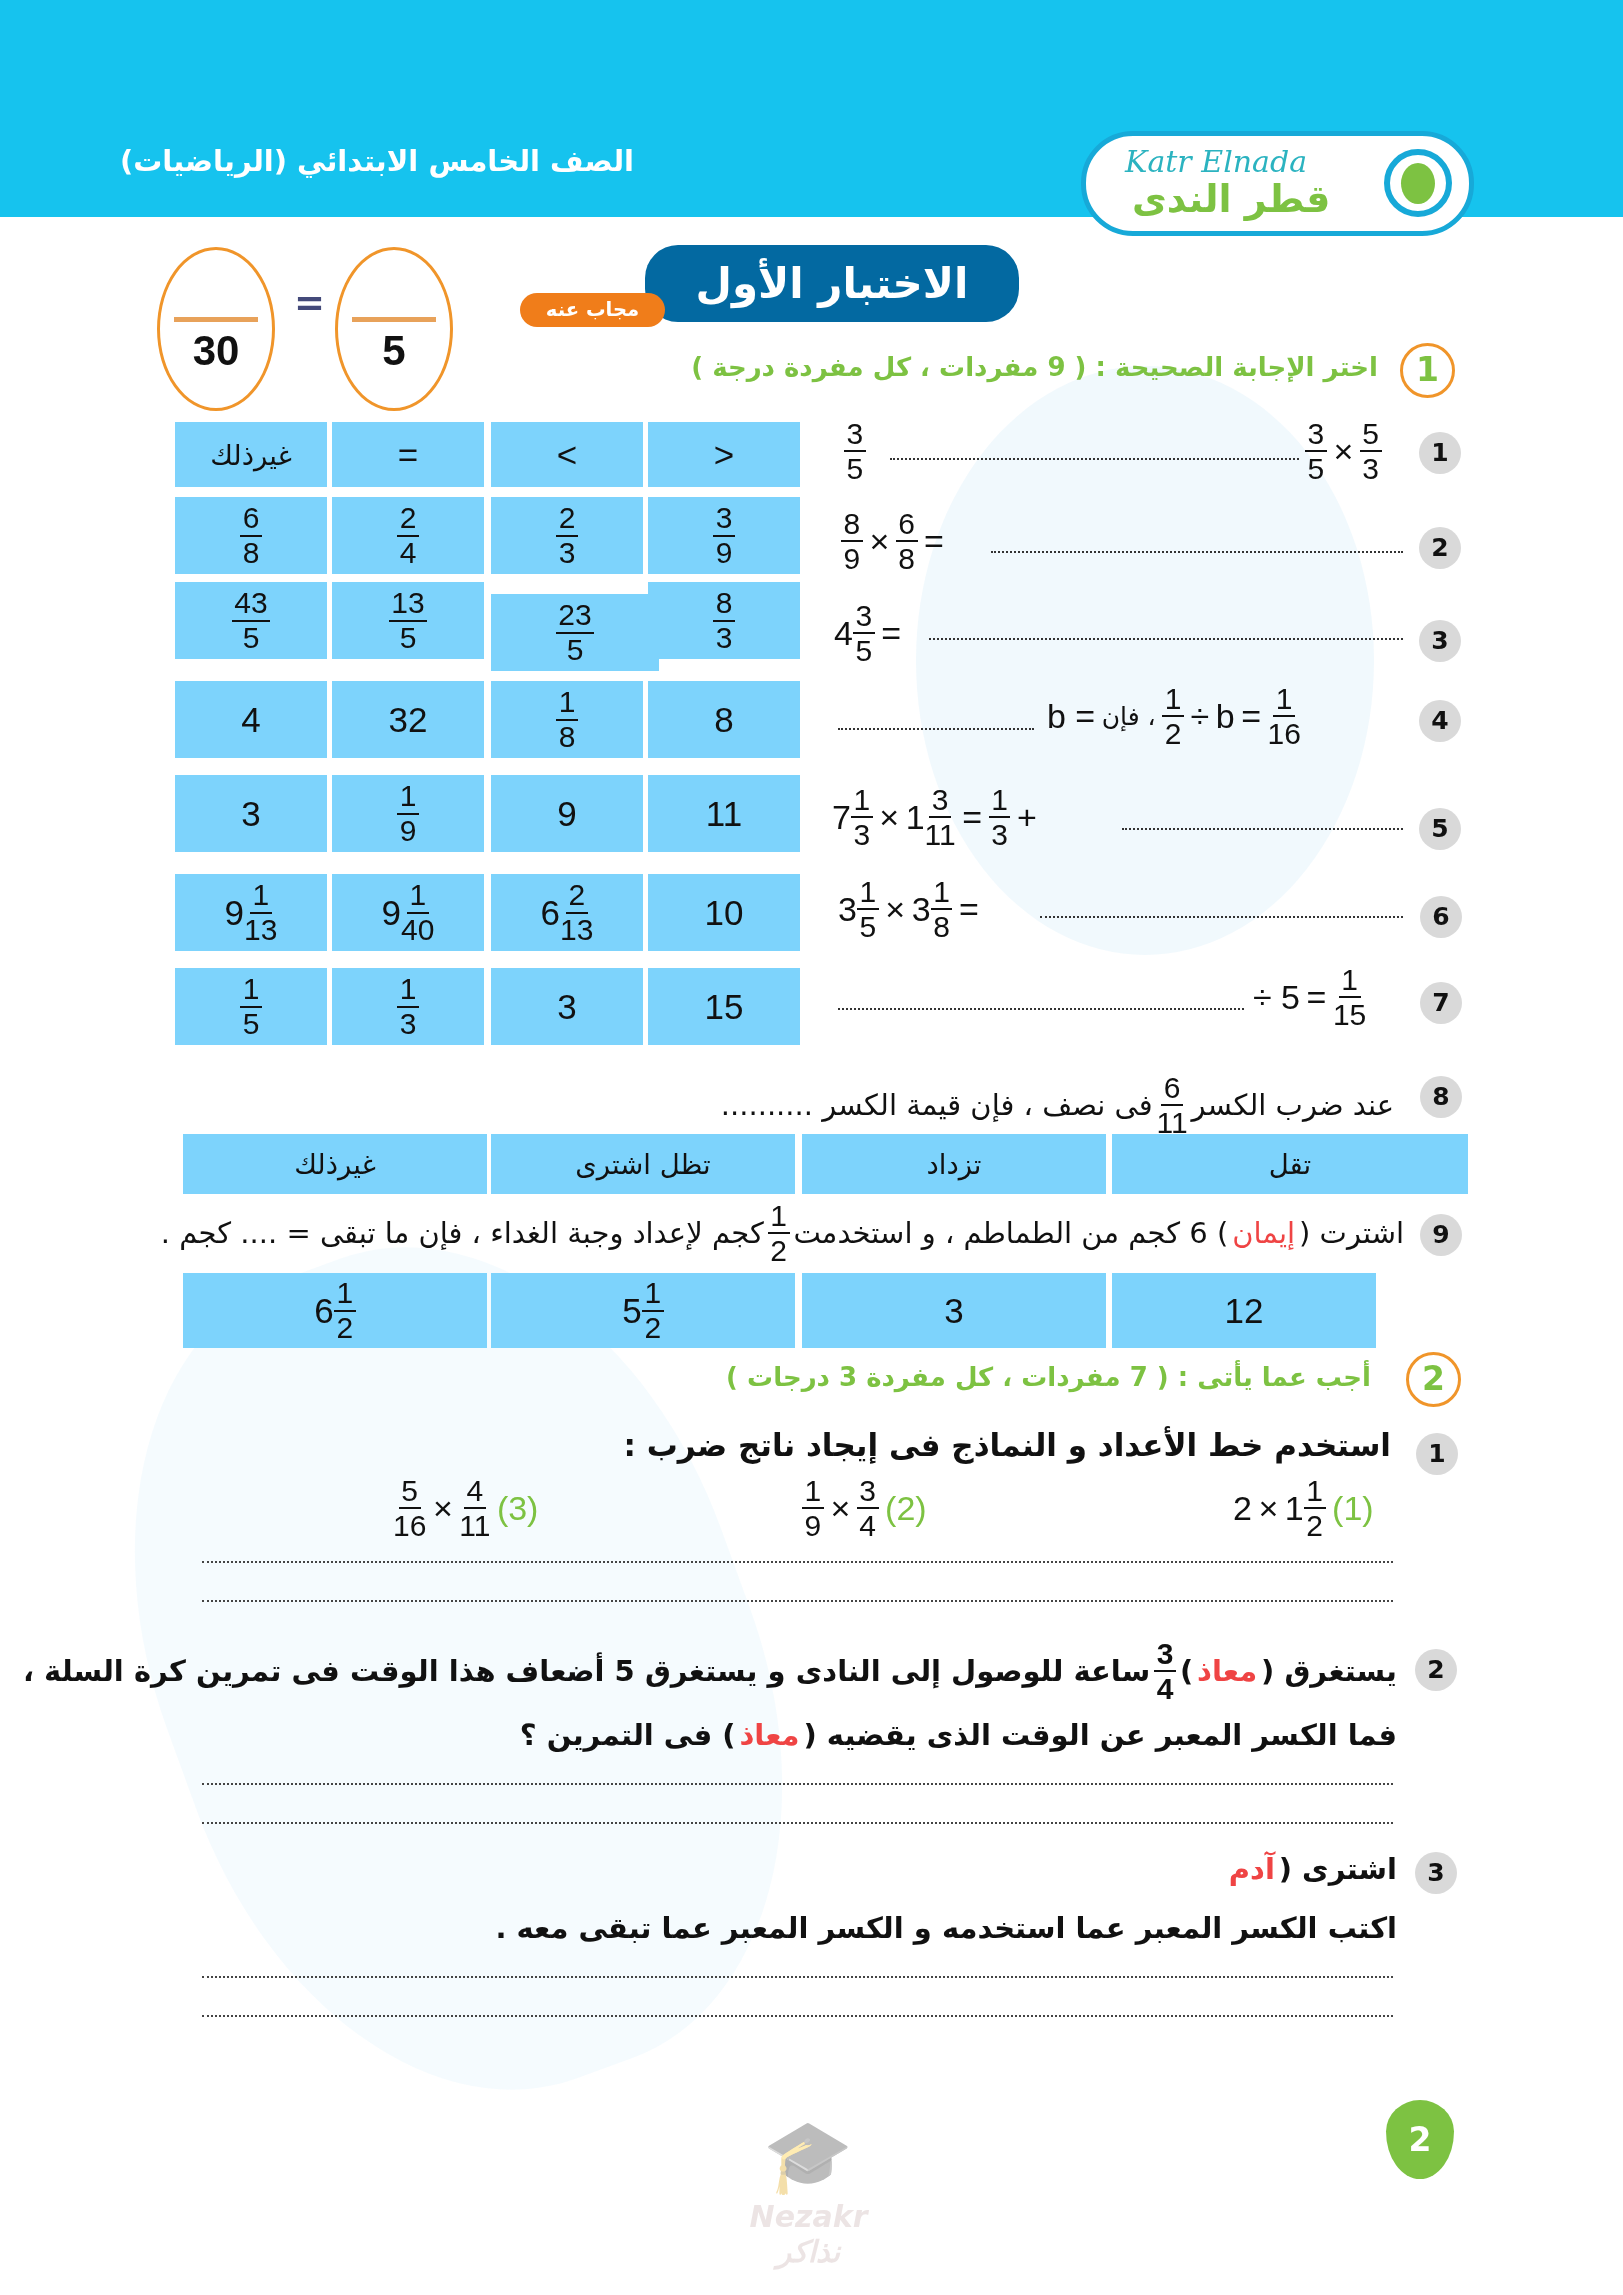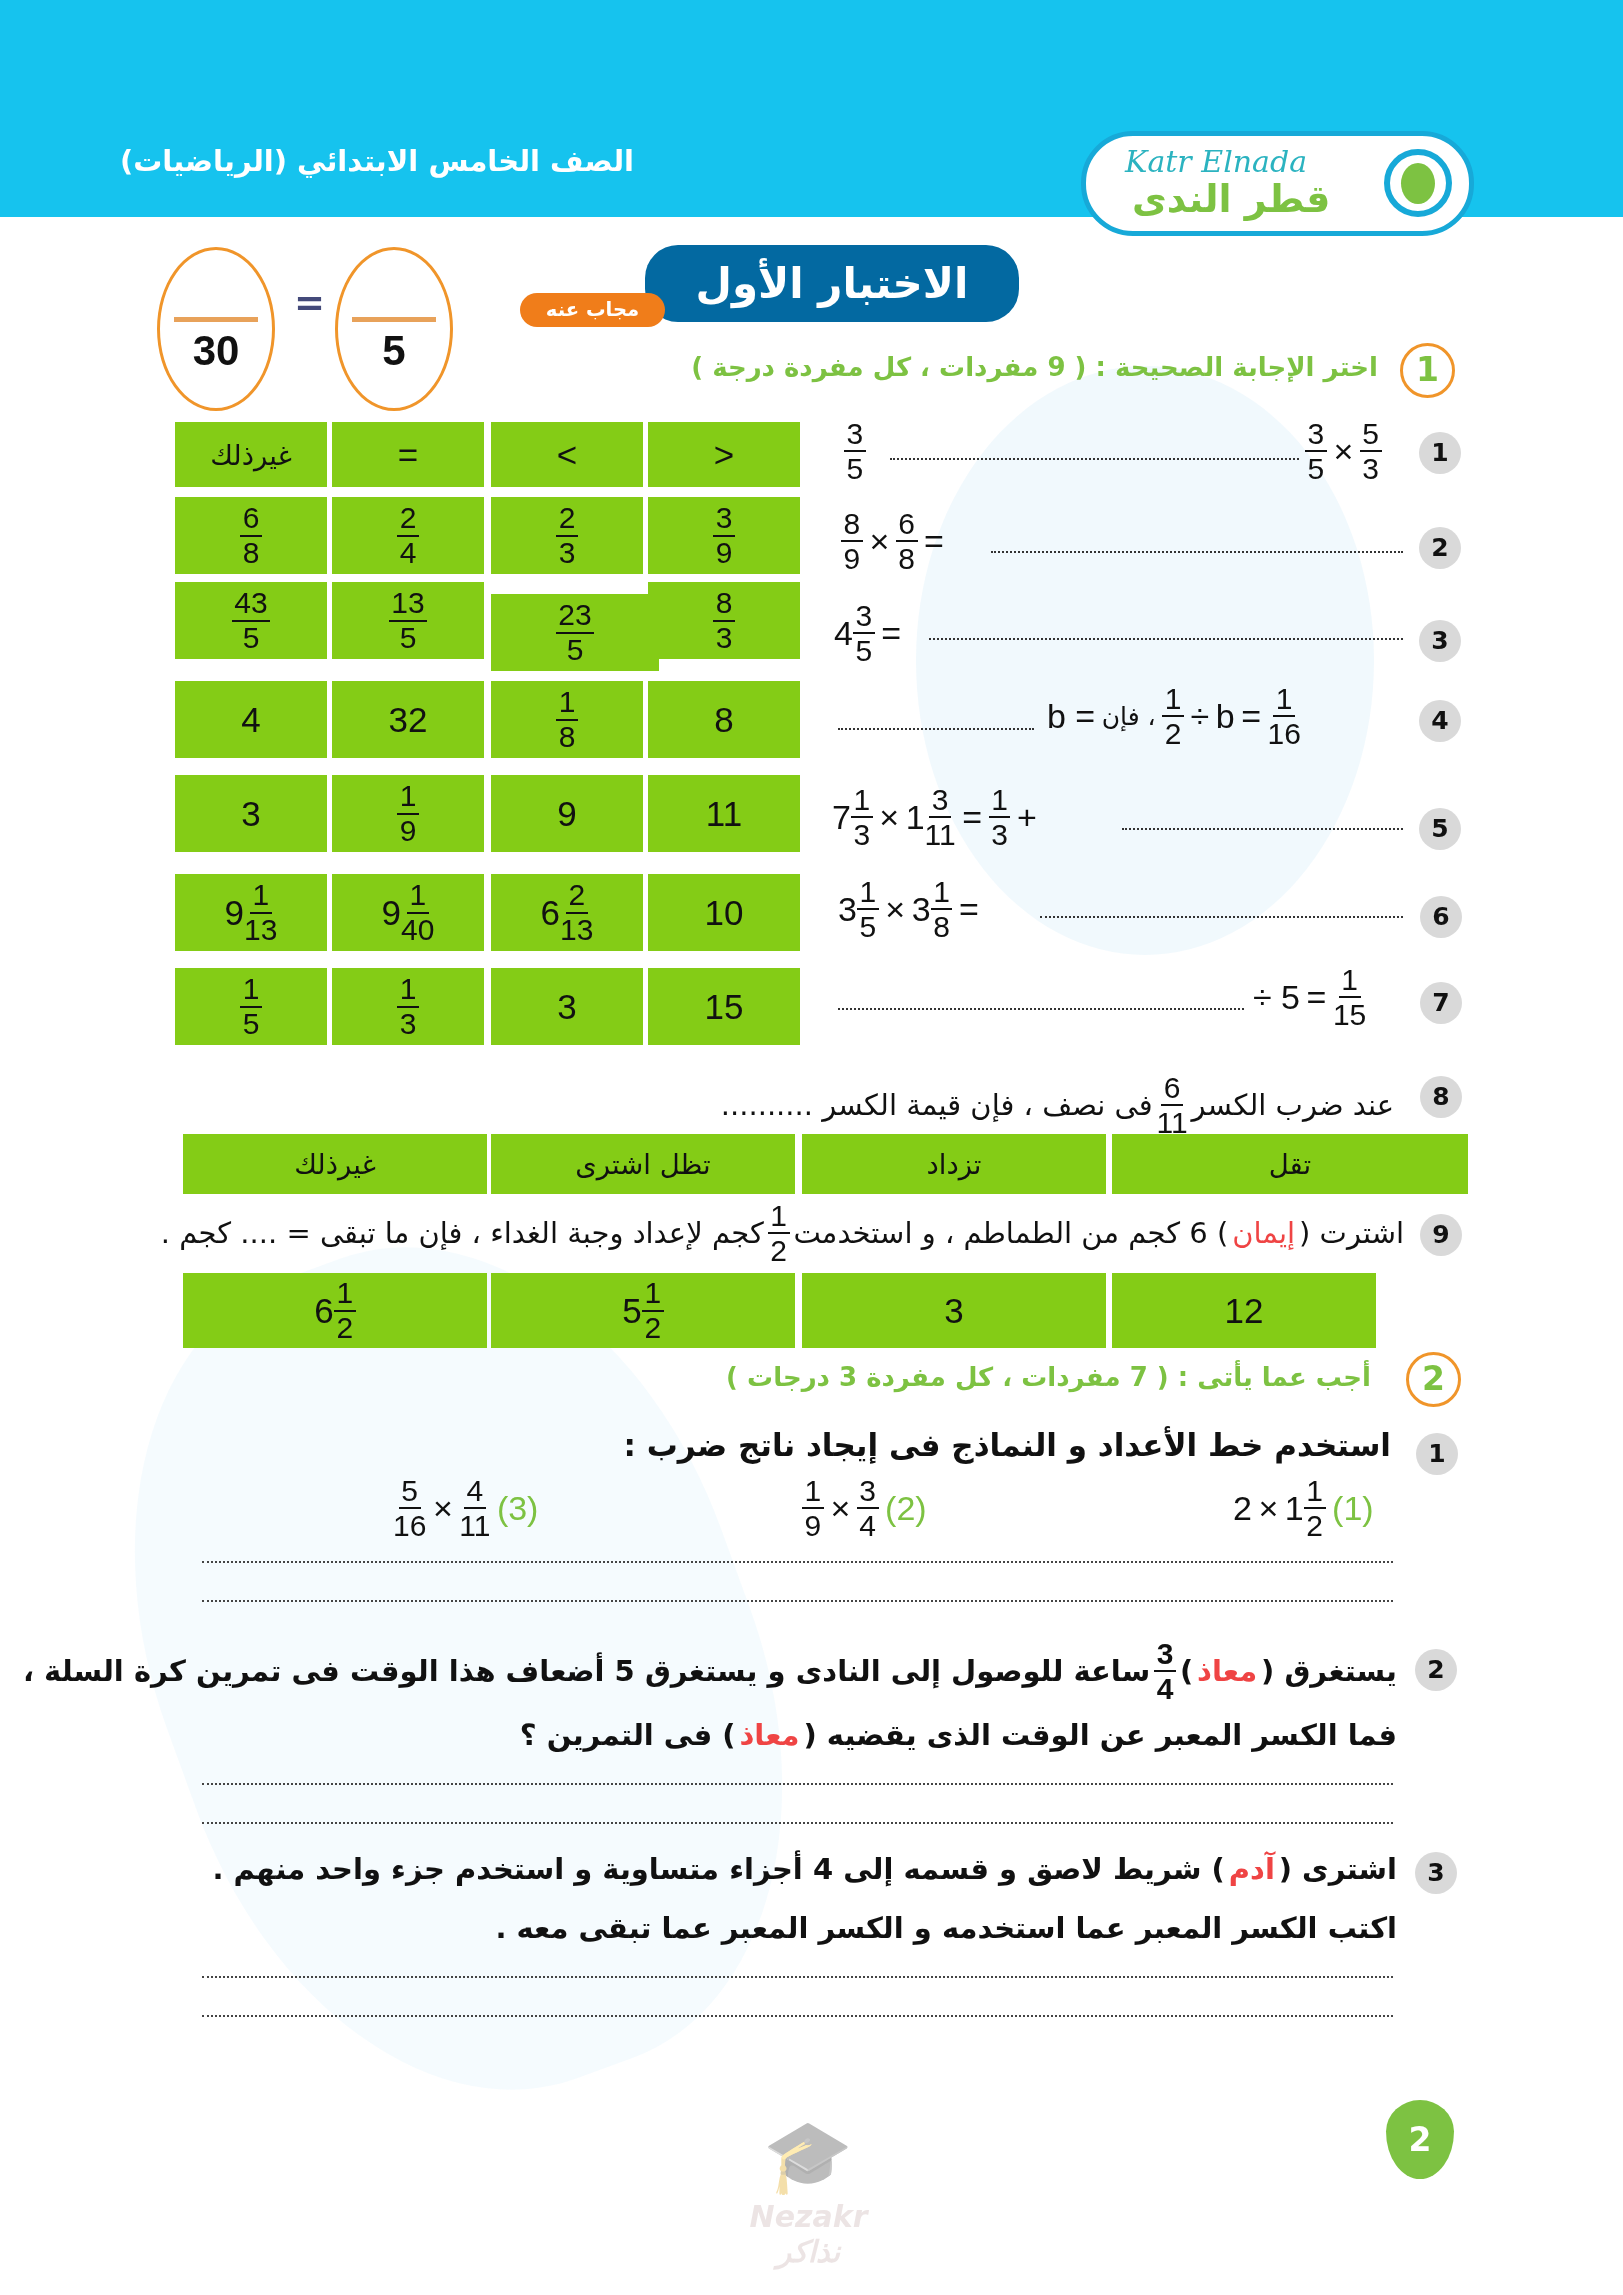--- a/index.html
+++ b/index.html
@@ -55,21 +55,21 @@
   }
   .expr { font-family: "Liberation Sans", sans-serif; font-size: 34px; white-space: nowrap; display: flex; align-items: center; gap: 6.5px; direction: ltr; }
   .frac { display: inline-flex; flex-direction: column; align-items: center; line-height: 1; font-size: 30px; }
   .frac .n { padding: 0 2.6px 1.3px; border-bottom: 2px solid #111; }
   .frac .d { padding-top: 1.3px; }
   .mixed { display: inline-flex; align-items: center; }
   .dots { border-bottom: 2.6px dotted #333; height: 0; }
 
   
   .opt-cell {
-    background: #84cc16; display: flex; align-items: center; justify-content: center;
+    background: #7dd3fc; display: flex; align-items: center; justify-content: center;
     font-family: "Liberation Sans", sans-serif; font-size: 35px;
   }
   .opt-cell.ar { font-family: "DejaVu Sans", sans-serif; font-size: 27.5px; direction: rtl; }
 
   .q-text { font-size: 29px; direction: rtl; white-space: nowrap; color: #111; }
   .name-hl { color: #ef4444; }
   .sub-label { color: #7dc242; }
 
   .answer-line { left: 202px; width: 1191px; border-bottom: 2.6px dotted #444; height: 0; }
 
@@ -503,21 +503,20 @@
   <span class="name-hl">معاذ</span>
   <span>) فى التمرين ؟</span>
 </div>
 <div class="abs answer-line" style="top:1783px;"></div>
 <div class="abs answer-line" style="top:1822px;"></div>
 
 <div class="abs q-num" style="left:1415px; top:1852px;">3</div>
 <div class="abs q-text" style="right:226px; top:1852px; display:flex; gap:3.9px; font-weight:bold;">
   <span>اشترى (</span>
   <span class="name-hl">آدم</span>
-  <span>) شريط لاصق و قسمه إلى 4 أجزاء متساوية و استخدم جزء واحد منهم .</span>
 </div>
 <div class="abs q-text" style="right:226px; top:1911px; font-weight:bold;">اكتب الكسر المعبر عما استخدمه و الكسر المعبر عما تبقى معه .</div>
 <div class="abs answer-line" style="top:1976px;"></div>
 <div class="abs answer-line" style="top:2015px;"></div>
 
 <div class="abs watermark-logo">
   <div style="font-size:72px; color:#8fd3e8;">🎓</div>
   <div class="watermark-text">Nezakr نذاكر</div>
 </div>
 <div class="abs page-num-drop">2</div>

